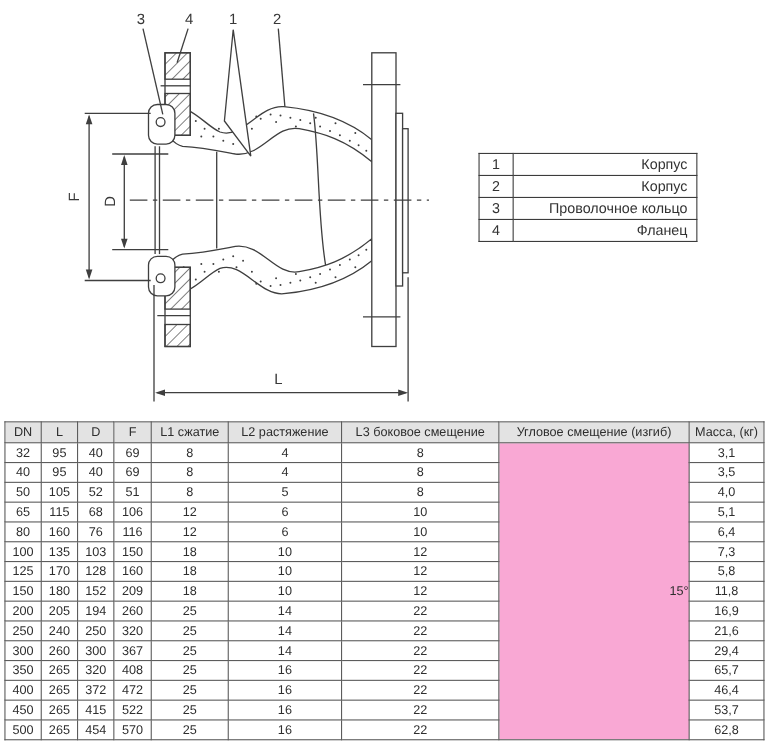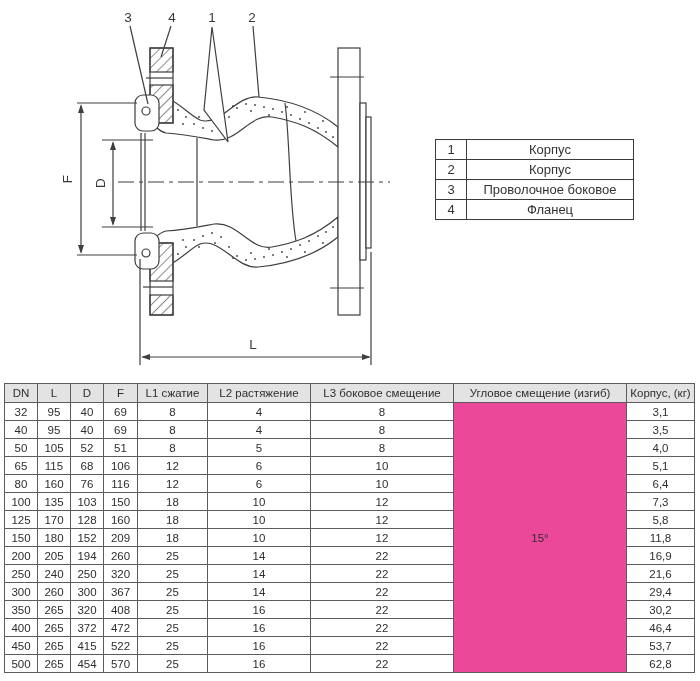--- a/index.html
+++ b/index.html
@@ -8,31 +8,31 @@
 
   
   #drawing{position:absolute;left:0;top:0;}
   #drawing text{font-family:"Liberation Sans",sans-serif;font-size:13.5px;fill:#383838;}
 
   
   .legend{position:absolute;left:435px;top:139px;border-collapse:collapse;
           font-size:13px;color:#333;}
   .legend td{border:1.4px solid #3c3c3c;height:19px;padding:0 8px;background:#fff;}
   .legend td.lnum{width:18px;text-align:center;padding:0 6px;}
-  .legend td.lname{min-width:150px;text-align:center;}
+  .legend td.lname{min-width:150px;text-align:right;}
 
   
   .spec{position:absolute;left:4px;top:383px;border-collapse:collapse;table-layout:fixed;
         width:690px;font-size:11.5px;color:#2e2e2e;}
   .spec th,.spec td{border:1px solid #5c5c5c;text-align:center;vertical-align:middle;
         padding:0;overflow:hidden;white-space:nowrap;font-weight:normal;}
   .spec th{background:#e3e3e3;height:18px;}
   .spec td{background:#fff;height:17px;}
   .spec{border:1.6px solid #3c3c3c;padding-left:40px;}
-  .spec td.angular{background:#ec4899;}
+  .spec td.angular{background:#f9a8d4;text-align:right;}
 </style>
 </head>
 <body>
 
 <div id="page">
 
   <svg id="drawing" width="420" height="378" viewBox="0 0 420 378">
     <defs>
       <pattern id="hatch" patternUnits="userSpaceOnUse" width="7" height="7" patternTransform="rotate(45)">
         <rect width="7" height="7" fill="#fff"></rect>
@@ -205,21 +205,21 @@
         <tr>
           <td class="lnum">1</td>
           <td class="lname">Корпус</td>
         </tr>
         <tr>
           <td class="lnum">2</td>
           <td class="lname">Корпус</td>
         </tr>
         <tr>
           <td class="lnum">3</td>
-          <td class="lname">Проволочное боковое</td>
+          <td class="lname">Проволочное кольцо</td>
         </tr>
         <tr>
           <td class="lnum">4</td>
           <td class="lname">Фланец</td>
         </tr>
       </tbody>
   </table>
 
   <table class="spec">
     <colgroup>
@@ -236,21 +236,21 @@
     <thead>
       <tr>
           <th>DN</th>
           <th>L</th>
           <th>D</th>
           <th>F</th>
           <th>L1 сжатие</th>
           <th>L2 растяжение</th>
           <th>L3 боковое смещение</th>
           <th>Угловое смещение (изгиб)</th>
-          <th>Корпус, (кг)</th>
+          <th>Масса, (кг)</th>
         </tr>
     </thead>
     <tbody>
         <tr>
           <td>32</td>
           <td>95</td>
           <td>40</td>
           <td>69</td>
           <td>8</td>
           <td>4</td>
@@ -359,21 +359,21 @@
           <td>29,4</td>
         </tr>
         <tr>
           <td>350</td>
           <td>265</td>
           <td>320</td>
           <td>408</td>
           <td>25</td>
           <td>16</td>
           <td>22</td>
-          <td>30,2</td>
+          <td>65,7</td>
         </tr>
         <tr>
           <td>400</td>
           <td>265</td>
           <td>372</td>
           <td>472</td>
           <td>25</td>
           <td>16</td>
           <td>22</td>
           <td>46,4</td>

